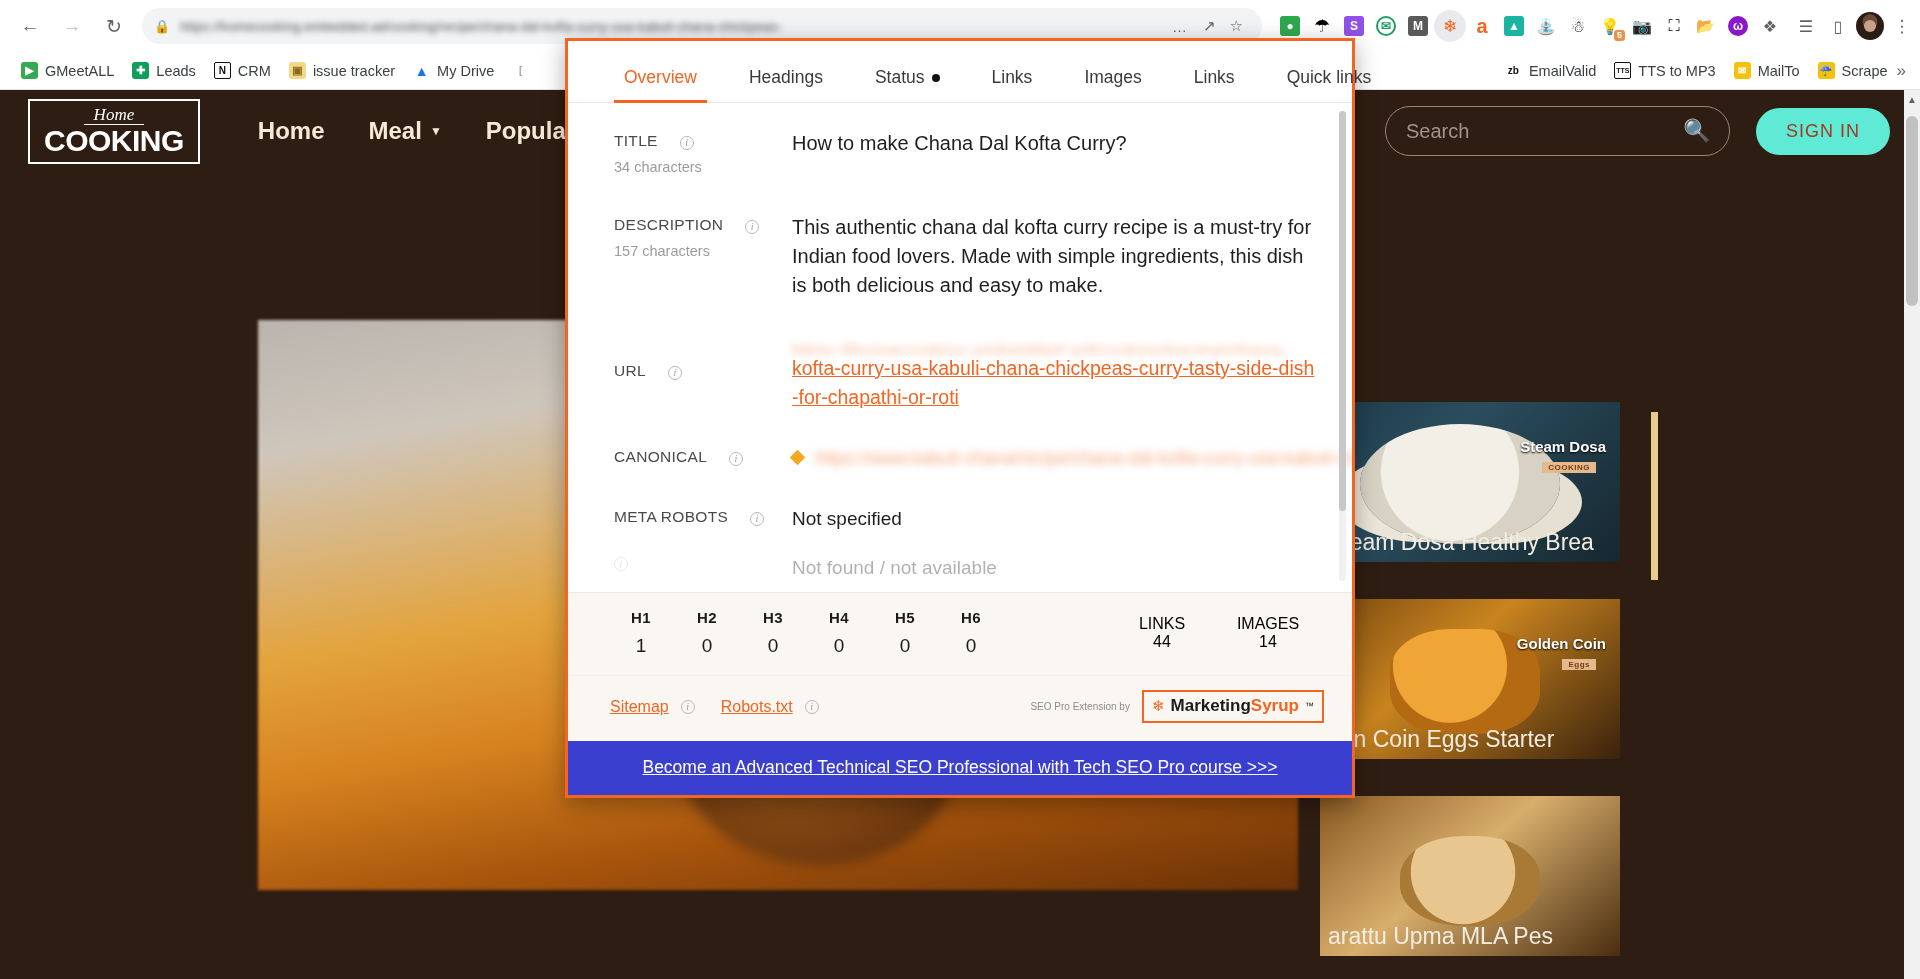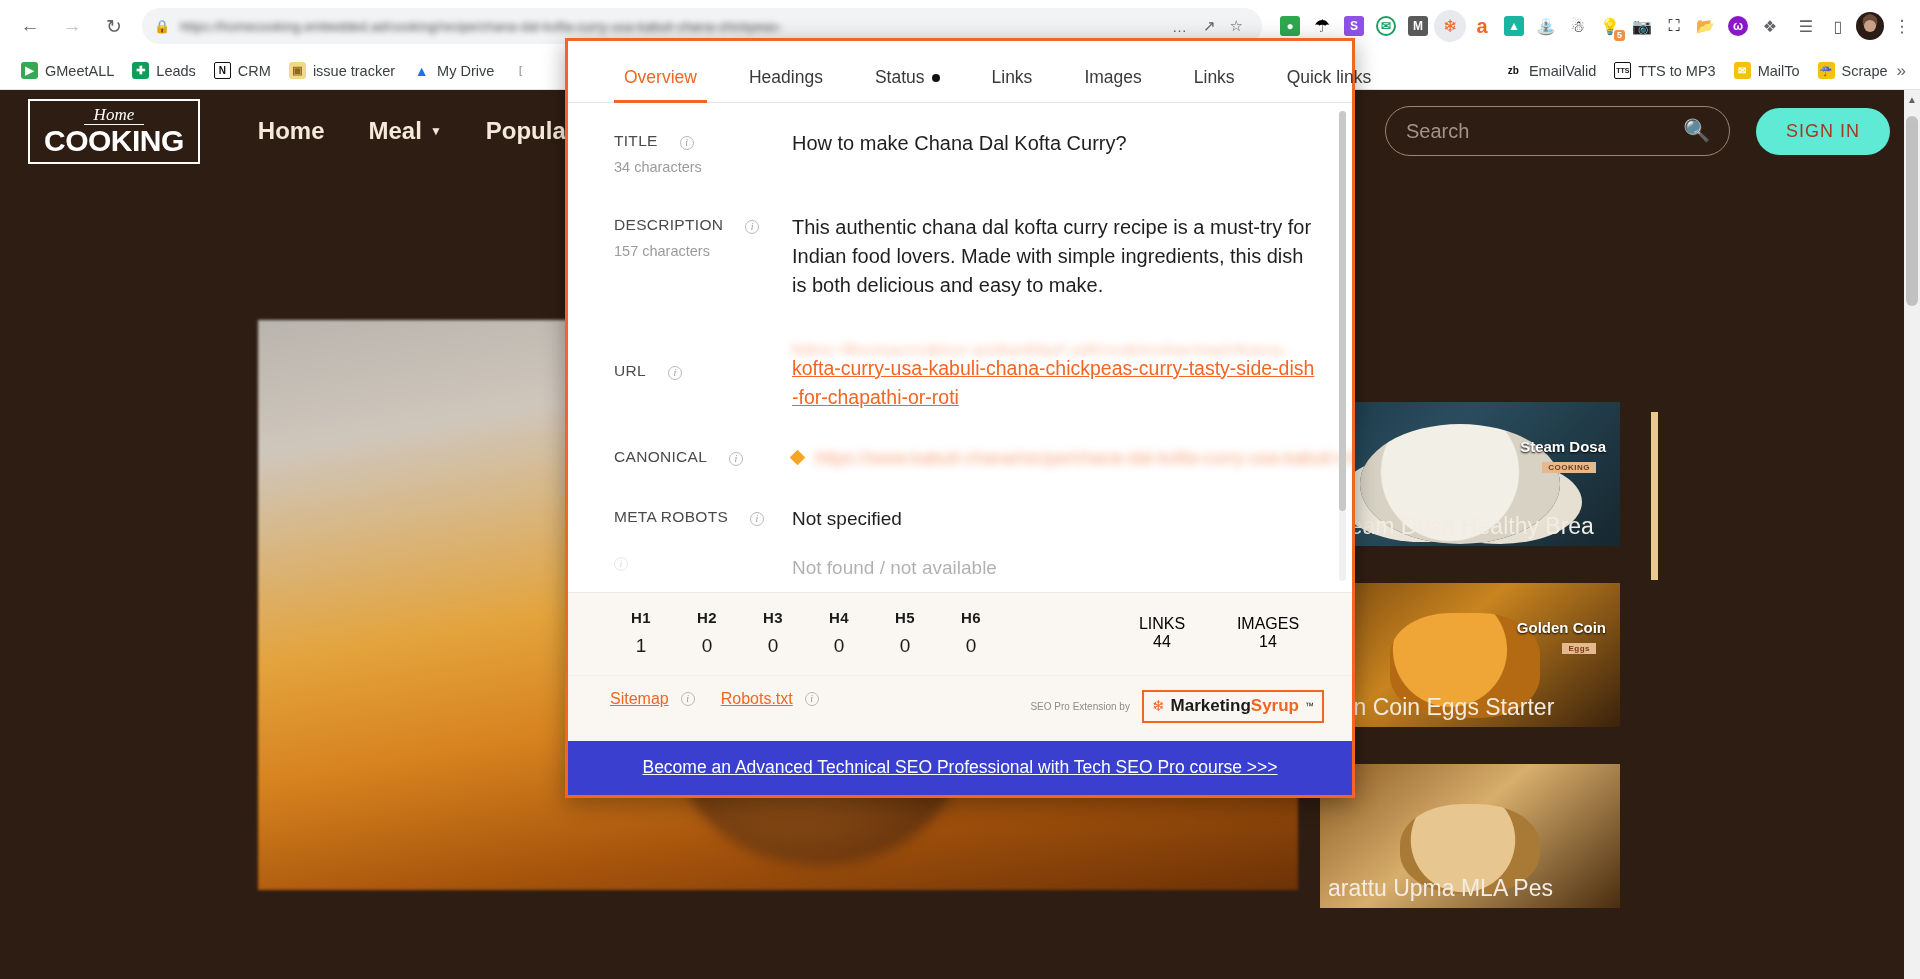--- a/index.html
+++ b/index.html
@@ -155,21 +155,21 @@
   .hero-img::after {
     content: ""; position: absolute; left: 40%; top: 52%;
     width: 290px; height: 250px; border-radius: 50%;
     background: radial-gradient(circle at 40% 35%, #a86322 0%, #7c4211 55%, #53280a 100%);
     filter: blur(6px);
   }
   .card-rail {
     position: absolute; right: 300px; top: 230px; width: 300px;
   }
   .card {
-    width: 300px; height: 144px; margin-bottom: 37px;
+    width: 300px; height: 160px; margin-bottom: 37px;
     position: relative; overflow: hidden;
   }
   .card-label {
     position: absolute; left: 8px; bottom: 6px;
     color: #f3ece2; font-size: 23px; white-space: nowrap;
   }
   .card-tag {
     position: absolute; right: 14px; top: 36px;
     color: #fff; font-size: 15px; font-weight: bold;
     text-shadow: 0 1px 2px #000;
@@ -303,21 +303,21 @@
   .stat {
     text-align: center; width: 62px;
   }
   .stat .sl { font-size: 15px; font-weight: bold; color: #1b1b1b; letter-spacing: .3px; }
   .stat .sv { font-size: 19px; color: #1b1b1b; margin-top: 9px; }
   .stats-left { display: flex; margin-left: 42px; gap: 4px; }
   .stats-right { display: flex; margin-left: auto; margin-right: 48px; gap: 34px; }
   .stat-wide { width: 72px; text-align: center; }
 
   .panel-footer {
-    background: #faf7f2; display: flex; align-items: flex-start;
+    background: #faf7f2; display: flex; align-items: center;
     padding: 14px 28px 18px 42px; border-top: 1px solid #f2efe9;
   }
   .foot-link {
     color: #f26522; text-decoration: underline; font-size: 16px;
     cursor: pointer; margin-right: 6px;
   }
   .foot-group { display: flex; align-items: center; gap: 6px; margin-right: 26px; }
   .brand-wrap { margin-left: auto; display: flex; align-items: center; gap: 12px; }
   .brand-by { font-size: 10px; color: #8c8c8c; }
   .brand-box {

